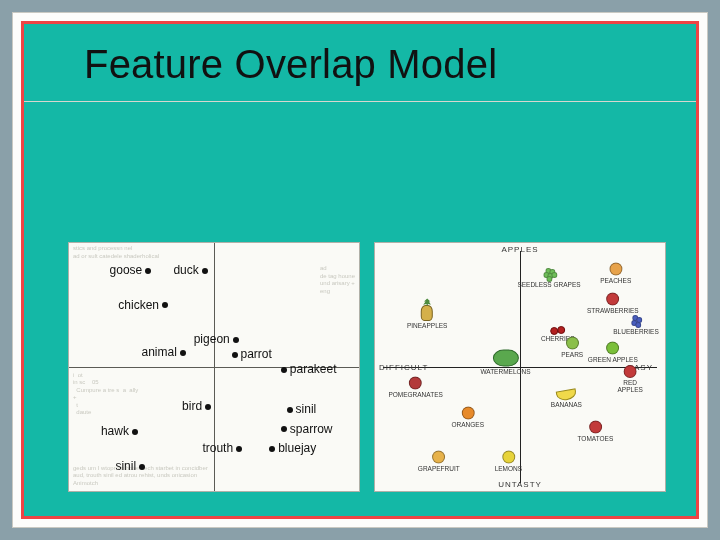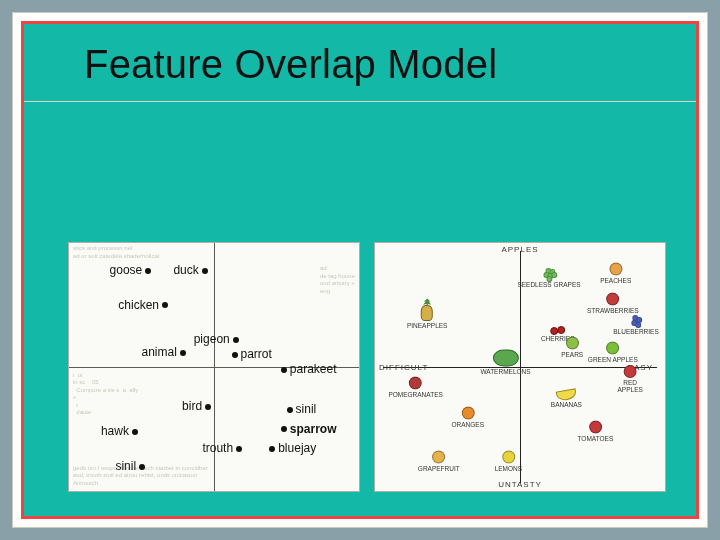--- a/index.html
+++ b/index.html
@@ -251,21 +251,21 @@
 Animotch</div>
       <div class="left-point" style="left: 14%; top: 8%;"><span>goose</span><span class="pdot"></span></div>
           <div class="left-point" style="left: 36%; top: 8%;"><span>duck</span><span class="pdot"></span></div>
           <div class="left-point" style="left: 17%; top: 22%;"><span>chicken</span><span class="pdot"></span></div>
           <div class="left-point" style="left: 25%; top: 41%;"><span>animal</span><span class="pdot"></span></div>
           <div class="left-point" style="left: 43%; top: 36%;"><span>pigeon</span><span class="pdot"></span></div>
           <div class="left-point" style="left: 55%; top: 42%;"><span class="pdot"></span><span>parrot</span></div>
           <div class="left-point" style="left: 72%; top: 48%;"><span class="pdot"></span><span>parakeet</span></div>
           <div class="left-point" style="left: 39%; top: 63%;"><span>bird</span><span class="pdot"></span></div>
           <div class="left-point" style="left: 74%; top: 64%;"><span class="pdot"></span><span>sinil</span></div>
-          <div class="left-point" style="left: 72%; top: 72%; font-weight: bold;"><span class="pdot"></span><span>sparrow</span></div>
+          <div class="left-point" style="left: 72%; top: 72%;"><span class="pdot"></span><span>sparrow</span></div>
           <div class="left-point" style="left: 68%; top: 80%;"><span class="pdot"></span><span>bluejay</span></div>
           <div class="left-point" style="left: 46%; top: 80%;"><span>trouth</span><span class="pdot"></span></div>
           <div class="left-point" style="left: 11%; top: 73%;"><span>hawk</span><span class="pdot"></span></div>
           <div class="left-point" style="left: 16%; top: 87%;"><span>sinil</span><span class="pdot"></span></div>
         </div>
 
       <div class="fig" id="figRight">
         <div class="axis-v"></div>
         <div class="axis-h"></div>
         <div class="axlabel" style="left:50%; top:2px; transform:translateX(-50%);">APPLES</div>

